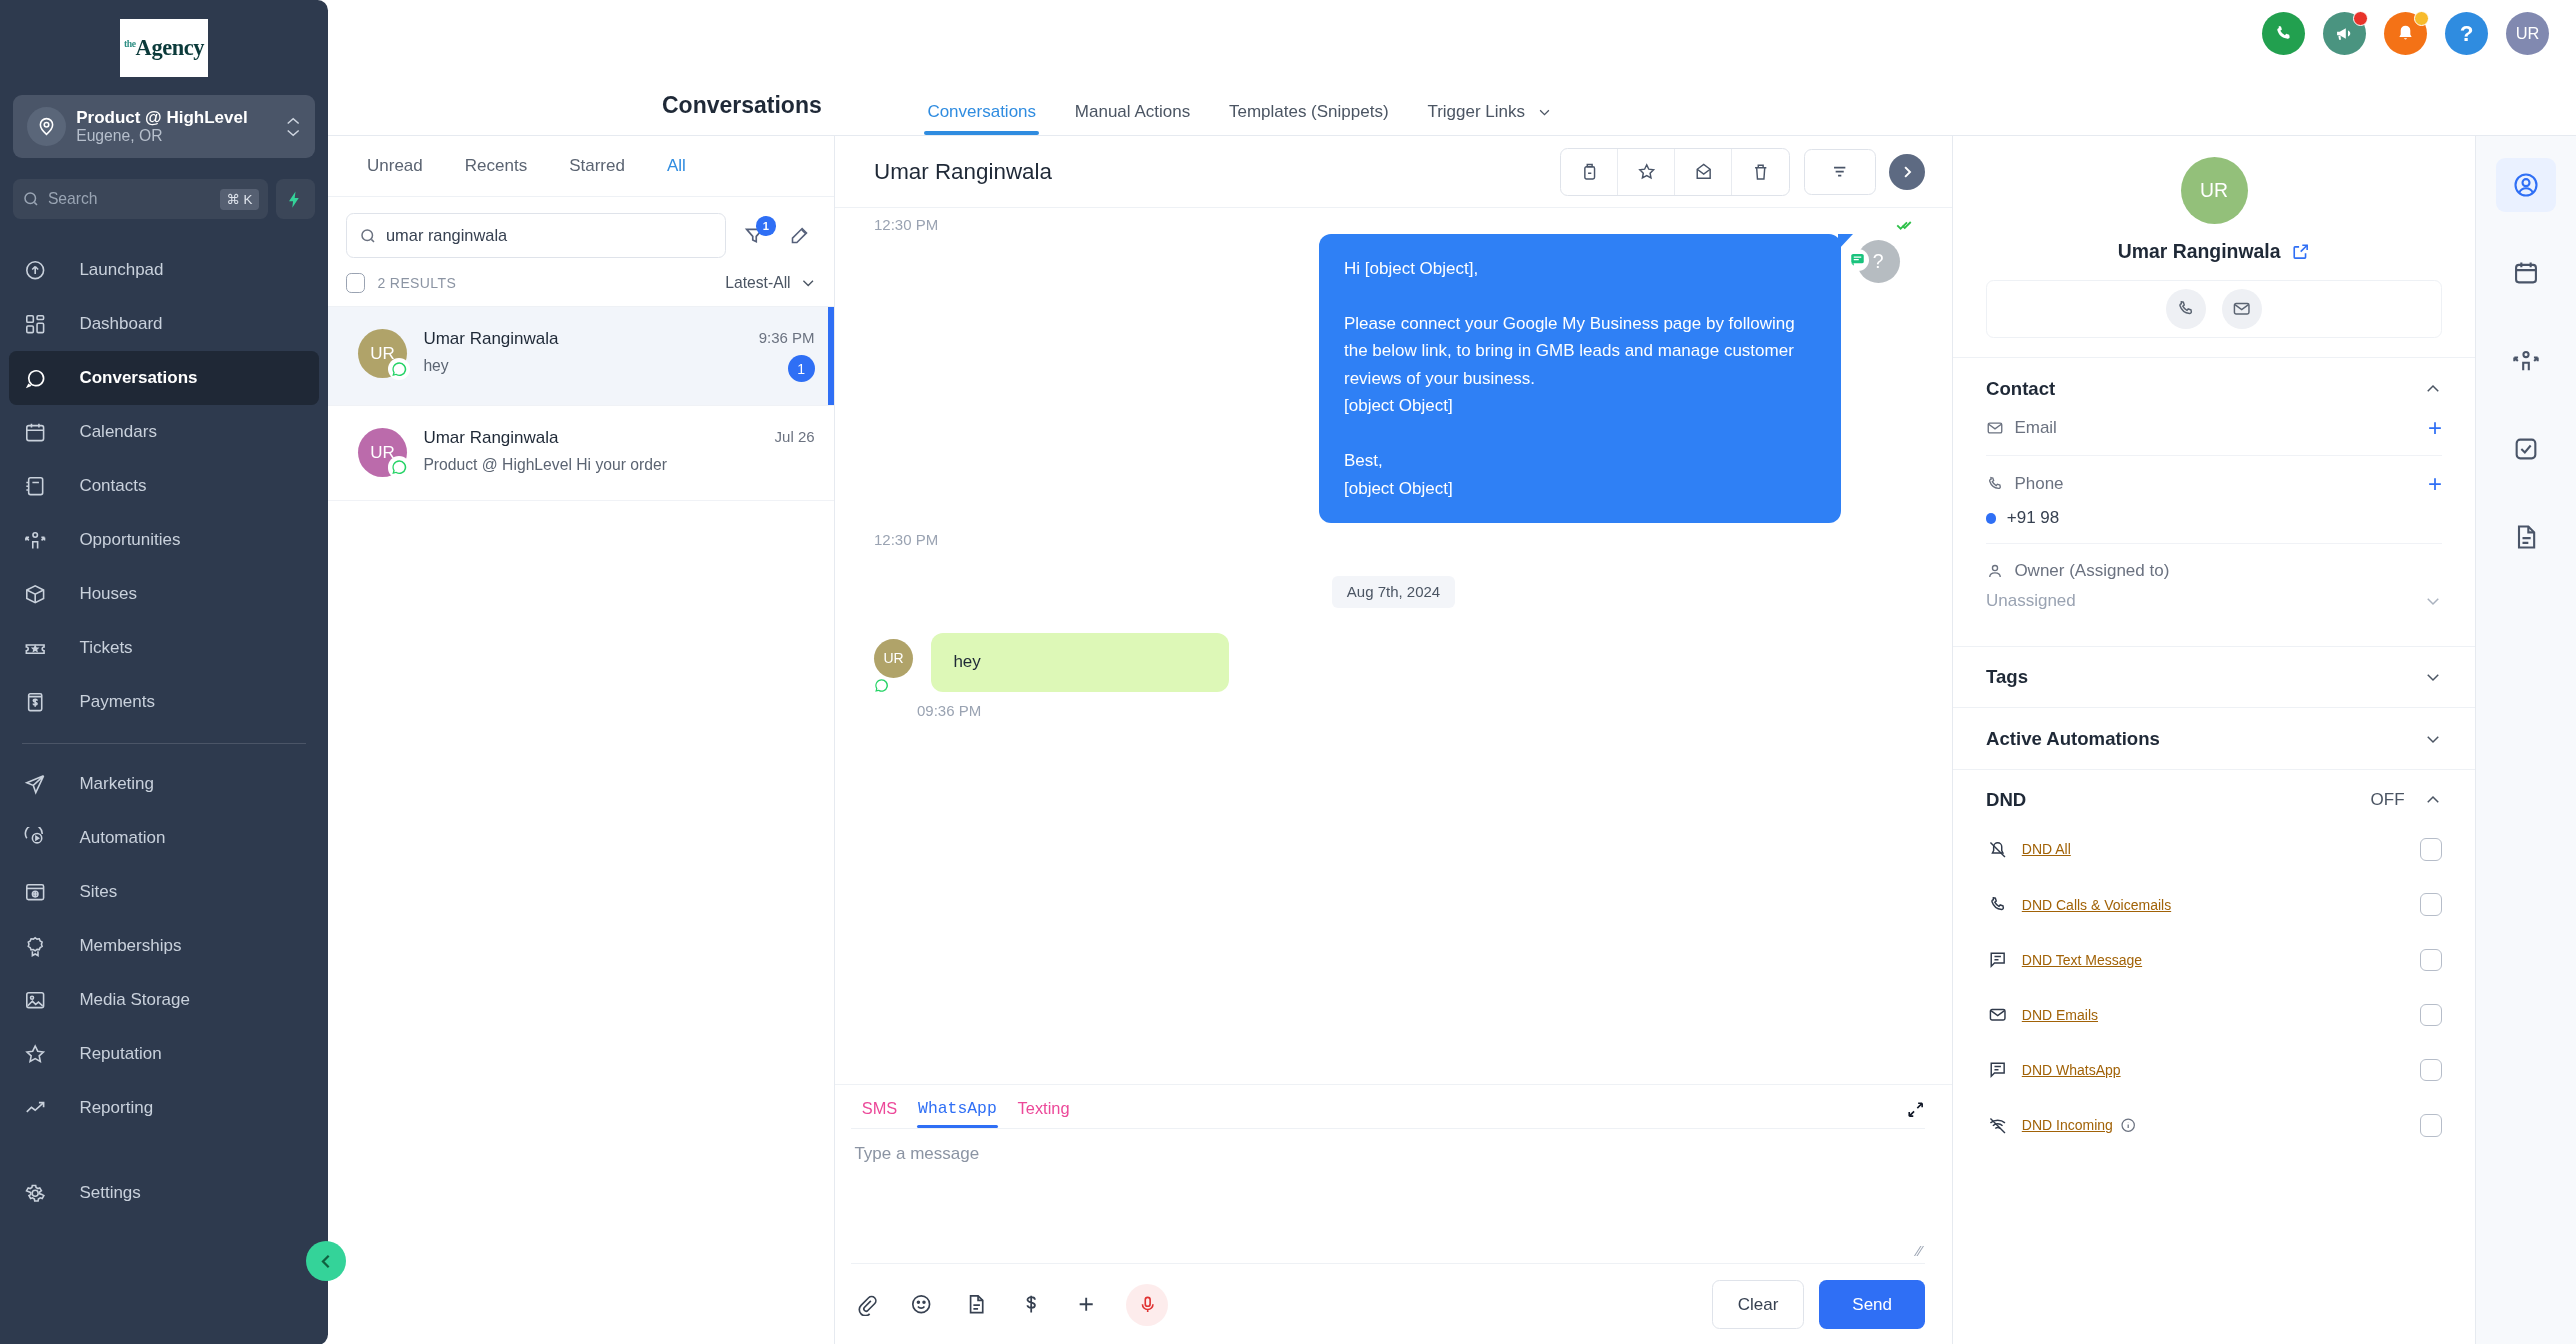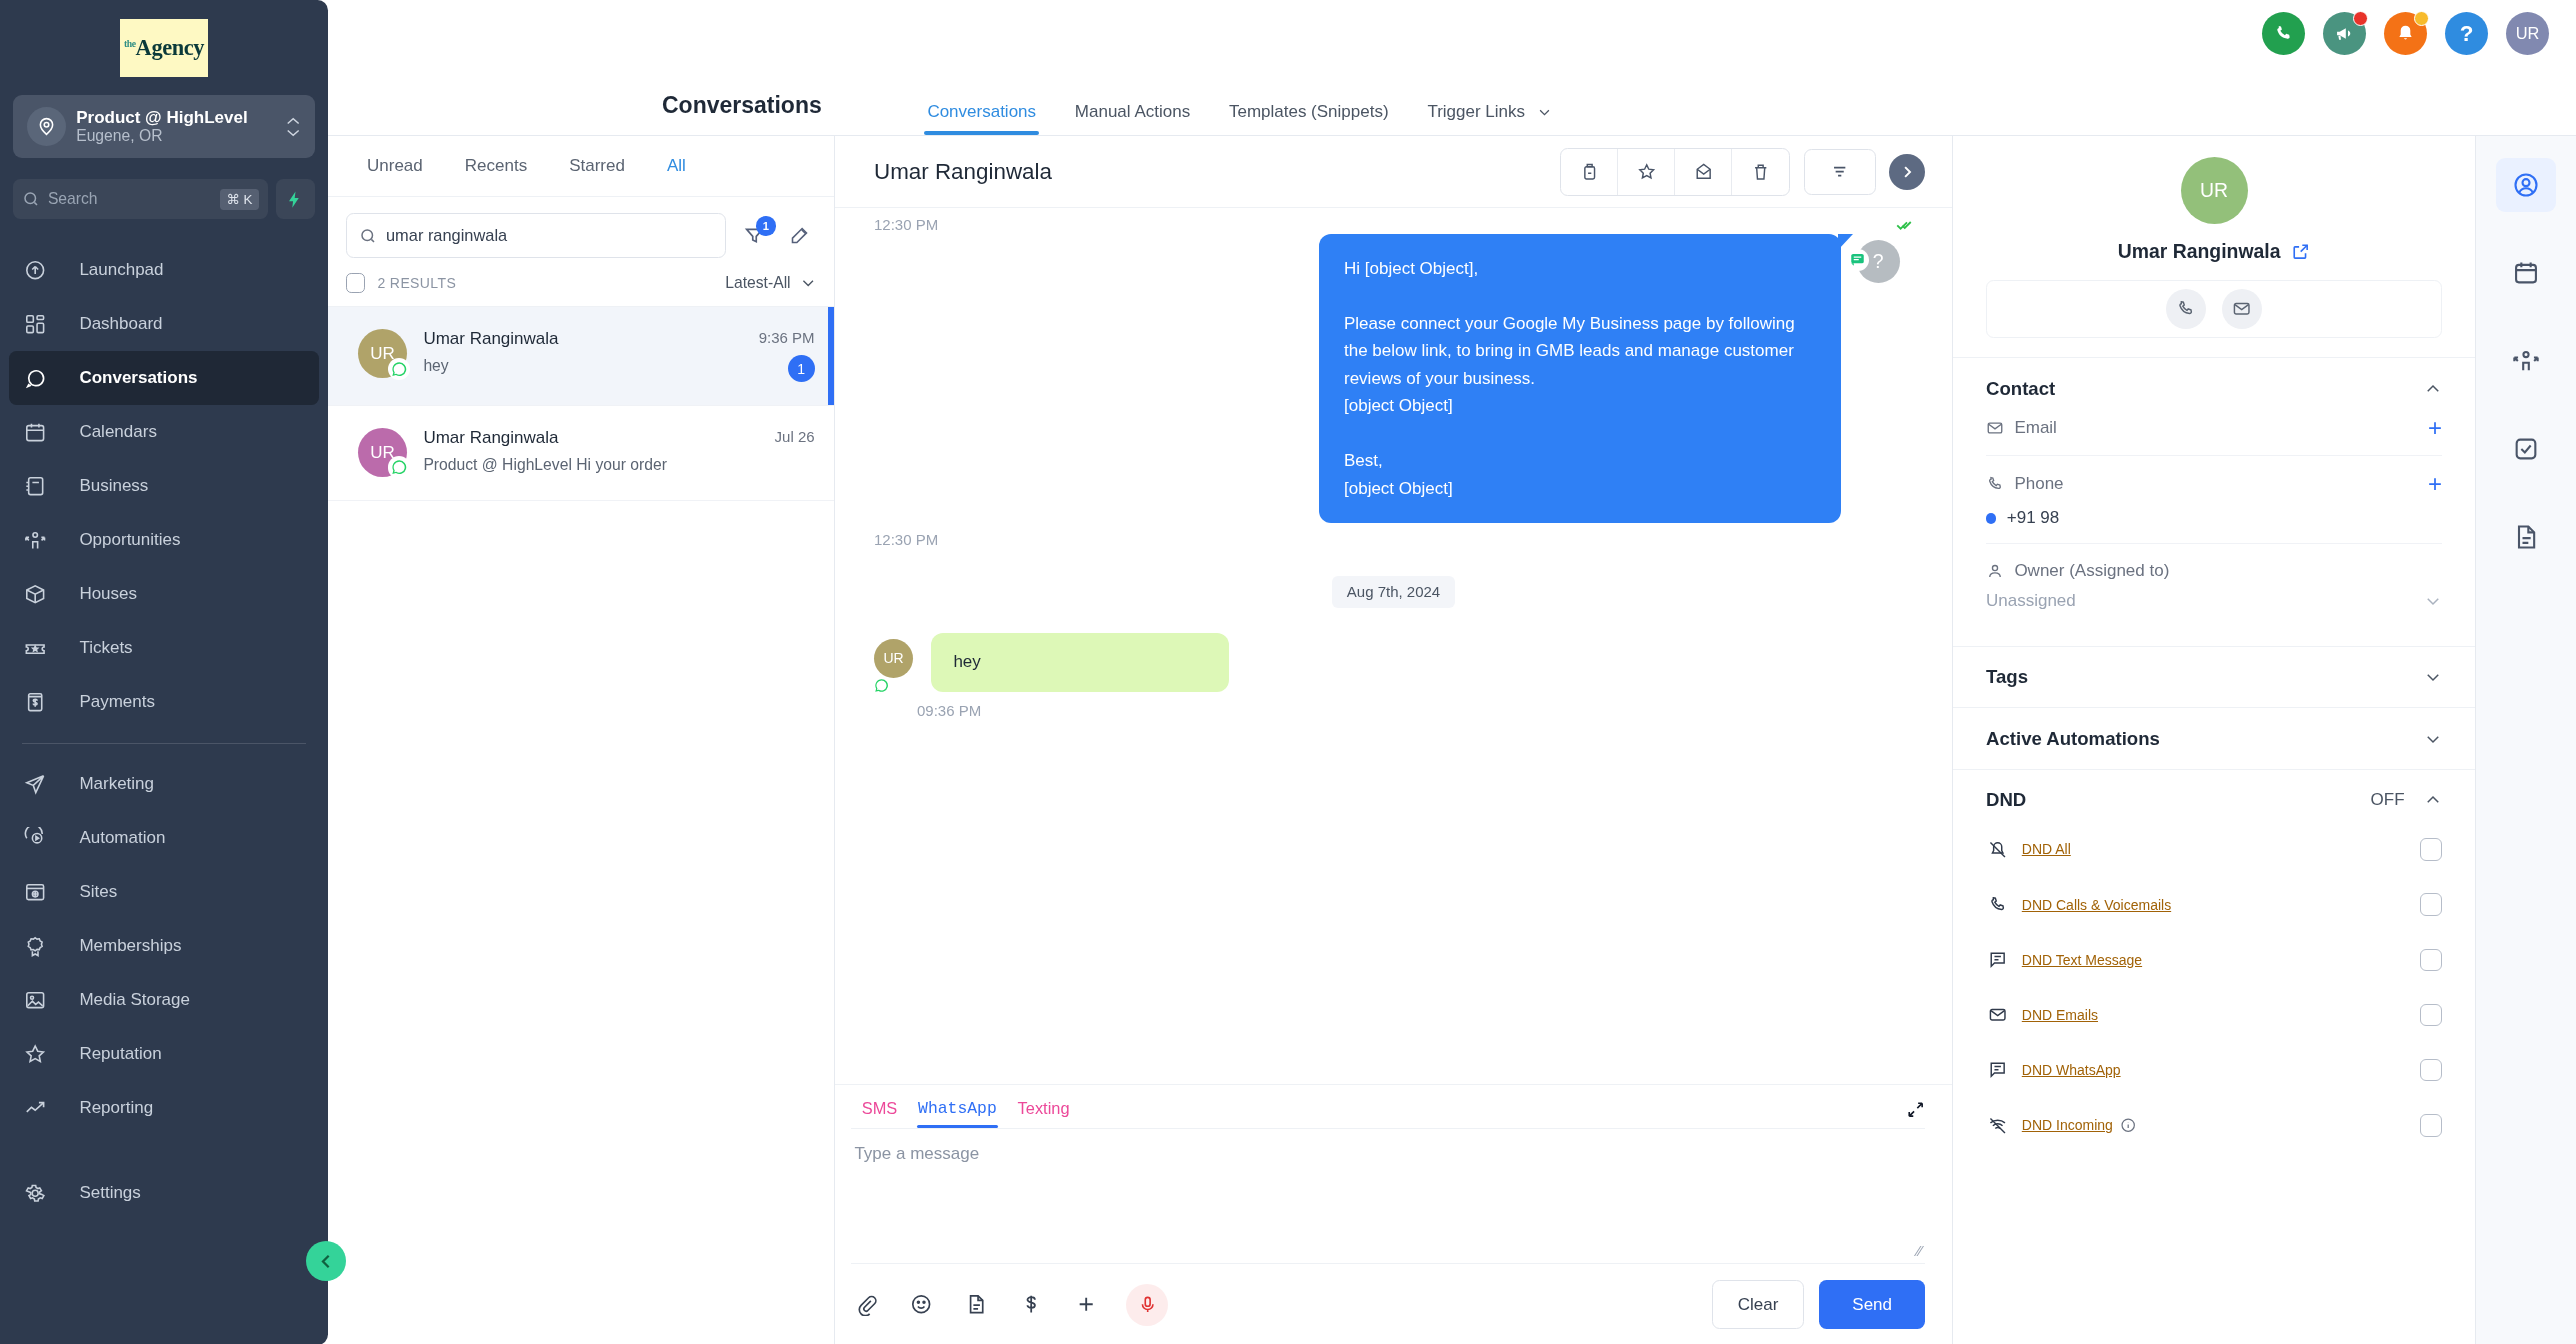--- a/index.html
+++ b/index.html
@@ -15,21 +15,21 @@
   .sidebar {
     width: 328px; height: 1345px;
     background: #2e3a4e;
     display: flex; flex-direction: column;
     flex: 0 0 328px;
     position: relative;
     border-radius: 0 10.4px 10.4px 0;
   }
   .logo-wrap { padding: 19.4px 0 16.4px; display: flex; justify-content: center; }
   .logo-box {
-    width: 88px; height: 58px; background: #fef9c3;
+    width: 88px; height: 58px; background: #ffffff;
     display: flex; align-items: center; justify-content: center;
   }
   .logo-text { font-family: "Liberation Serif", serif; color: #0b3a3a; font-size: 22.4px; font-weight: 700; letter-spacing: -0.4px;}
   .logo-text sup { font-size: 9.7px; color: #2f8f84; vertical-align: super; font-weight: 600;}
 
   .loc-switch {
     margin: 1.5px 13.4px 0; height: 63px; background: #4a5568;
     border-radius: 9px; display: flex; align-items: center; padding: 0 13.4px; gap: 10.4px;
     cursor: pointer;
   }
@@ -286,21 +286,21 @@
           </span>
         <span>Calendars</span>
       </div>
       <div class="nav-item">
         <span class="nav-ic">
             <svg width="22.4" height="22.4" viewBox="0 0 24 24" fill="none" stroke="currentColor" stroke-width="1.7">
               <rect x="5" y="3" width="15" height="18" rx="2"></rect>
               <path d="M5 8H2.5M5 12H2.5M5 16H2.5M9 8h7"></path>
             </svg>
           </span>
-        <span>Business</span>
+        <span>Contacts</span>
       </div>
       <div class="nav-item">
         <span class="nav-ic">
             <svg width="22.4" height="22.4" viewBox="0 0 24 24" fill="none" stroke="currentColor" stroke-width="1.7">
               <circle cx="12" cy="6.5" r="2.4"></circle>
               <path d="M9.4 21v-7.3h5.2V21M2 9l3.2 3.2M2 9v3.4M2 9h3.4M22 9l-3.2 3.2M22 9v3.4M22 9h-3.4"></path>
             </svg>
           </span>
         <span>Opportunities</span>
       </div>

